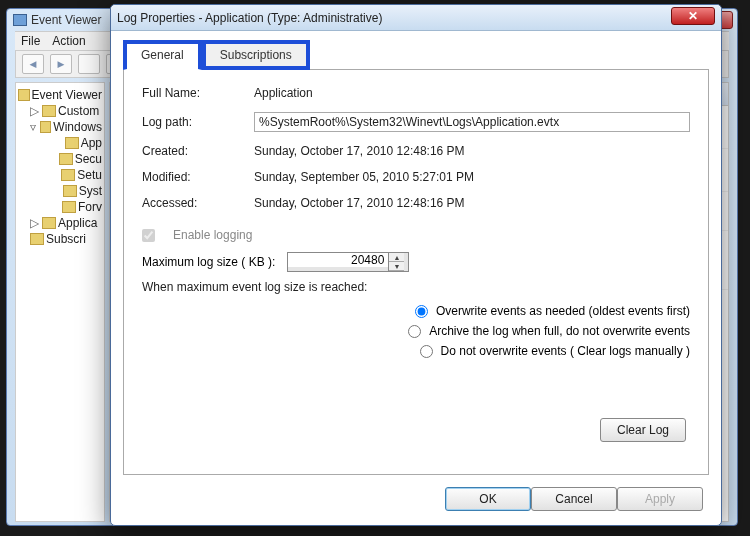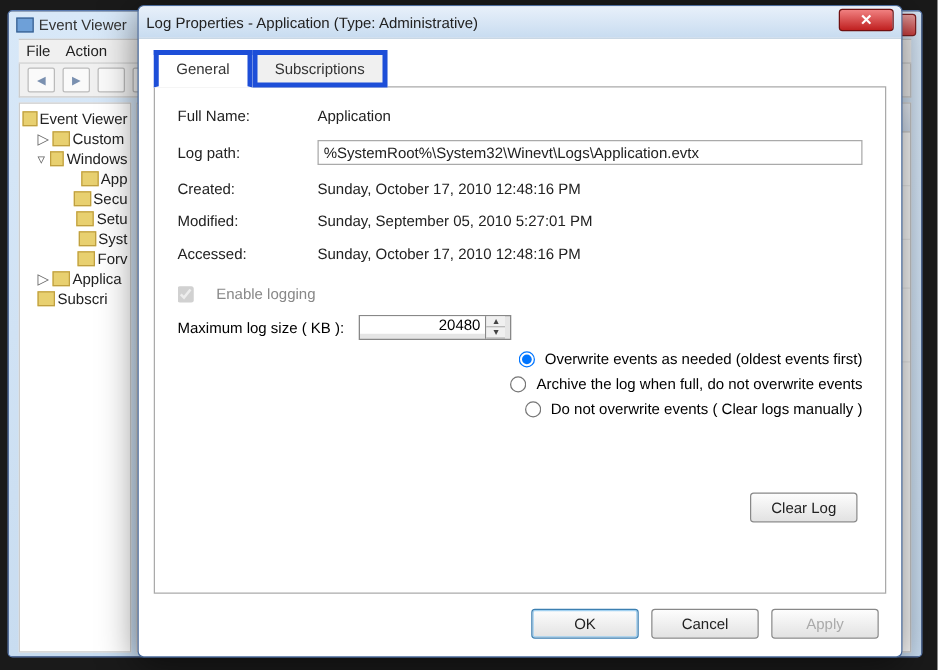--- a/index.html
+++ b/index.html
@@ -53,21 +53,21 @@
 
 .legend { color: #222; margin-bottom: 10px; }
 .radio { display: flex; align-items: center; gap: 8px; margin: 6px 0 6px 24px; justify-content: flex-end; }
 input[type=radio] { width: 13px; height: 13px; }
 
 .clear-row { display: flex; justify-content: flex-end; margin-top: 60px; padding-right: 4px; }
 .btn { min-width: 86px; padding: 4px 14px; border: 1px solid #888; background: linear-gradient(180deg,#fdfdfd,#e2e2e2); border-radius: 3px; color: #222; cursor: pointer; text-align: center; }
 .btn.default { border: 1px solid #3c7fb1; box-shadow: inset 0 0 0 1px #a0d0f0; }
 .btn.disabled { color: #aaa; }
 
-.dlg-footer { display: flex; justify-content: flex-end; gap: 10px; padding: 0 18px 14px 0; }
+.dlg-footer { display: flex; justify-content: flex-end; padding: 0 18px 14px 0; }
 
 
 .icon-square { width: 14px; height: 12px; display: inline-block; background: #6ea0d8; border: 1px solid #3a6090; }
 .arrow-l::before { content: "◀"; font-size: 9px; color: #7a90b0; }
 .arrow-r::before { content: "▶"; font-size: 9px; color: #7a90b0; }
 </style>
 </head>
 <body>
 
 <div class="bg-window">
@@ -203,20 +203,21 @@
       <span>Maximum log size ( KB ):</span>
       <div class="spinbox">
         <input type="text" value="20480" style="">
         <div class="spin-btns">
           <span>▲</span>
           <span>▼</span>
         </div>
       </div>
     </div>
 
+    <div class="legend">When maximum event log size is reached:</div>
 
     <div class="radio">
       <input type="radio" name="whenmax" checked="" style="">
       <span>Overwrite events as needed (oldest events first)</span>
     </div>
     <div class="radio">
       <input type="radio" name="whenmax" style="">
       <span>Archive the log when full, do not overwrite events</span>
     </div>
     <div class="radio">

